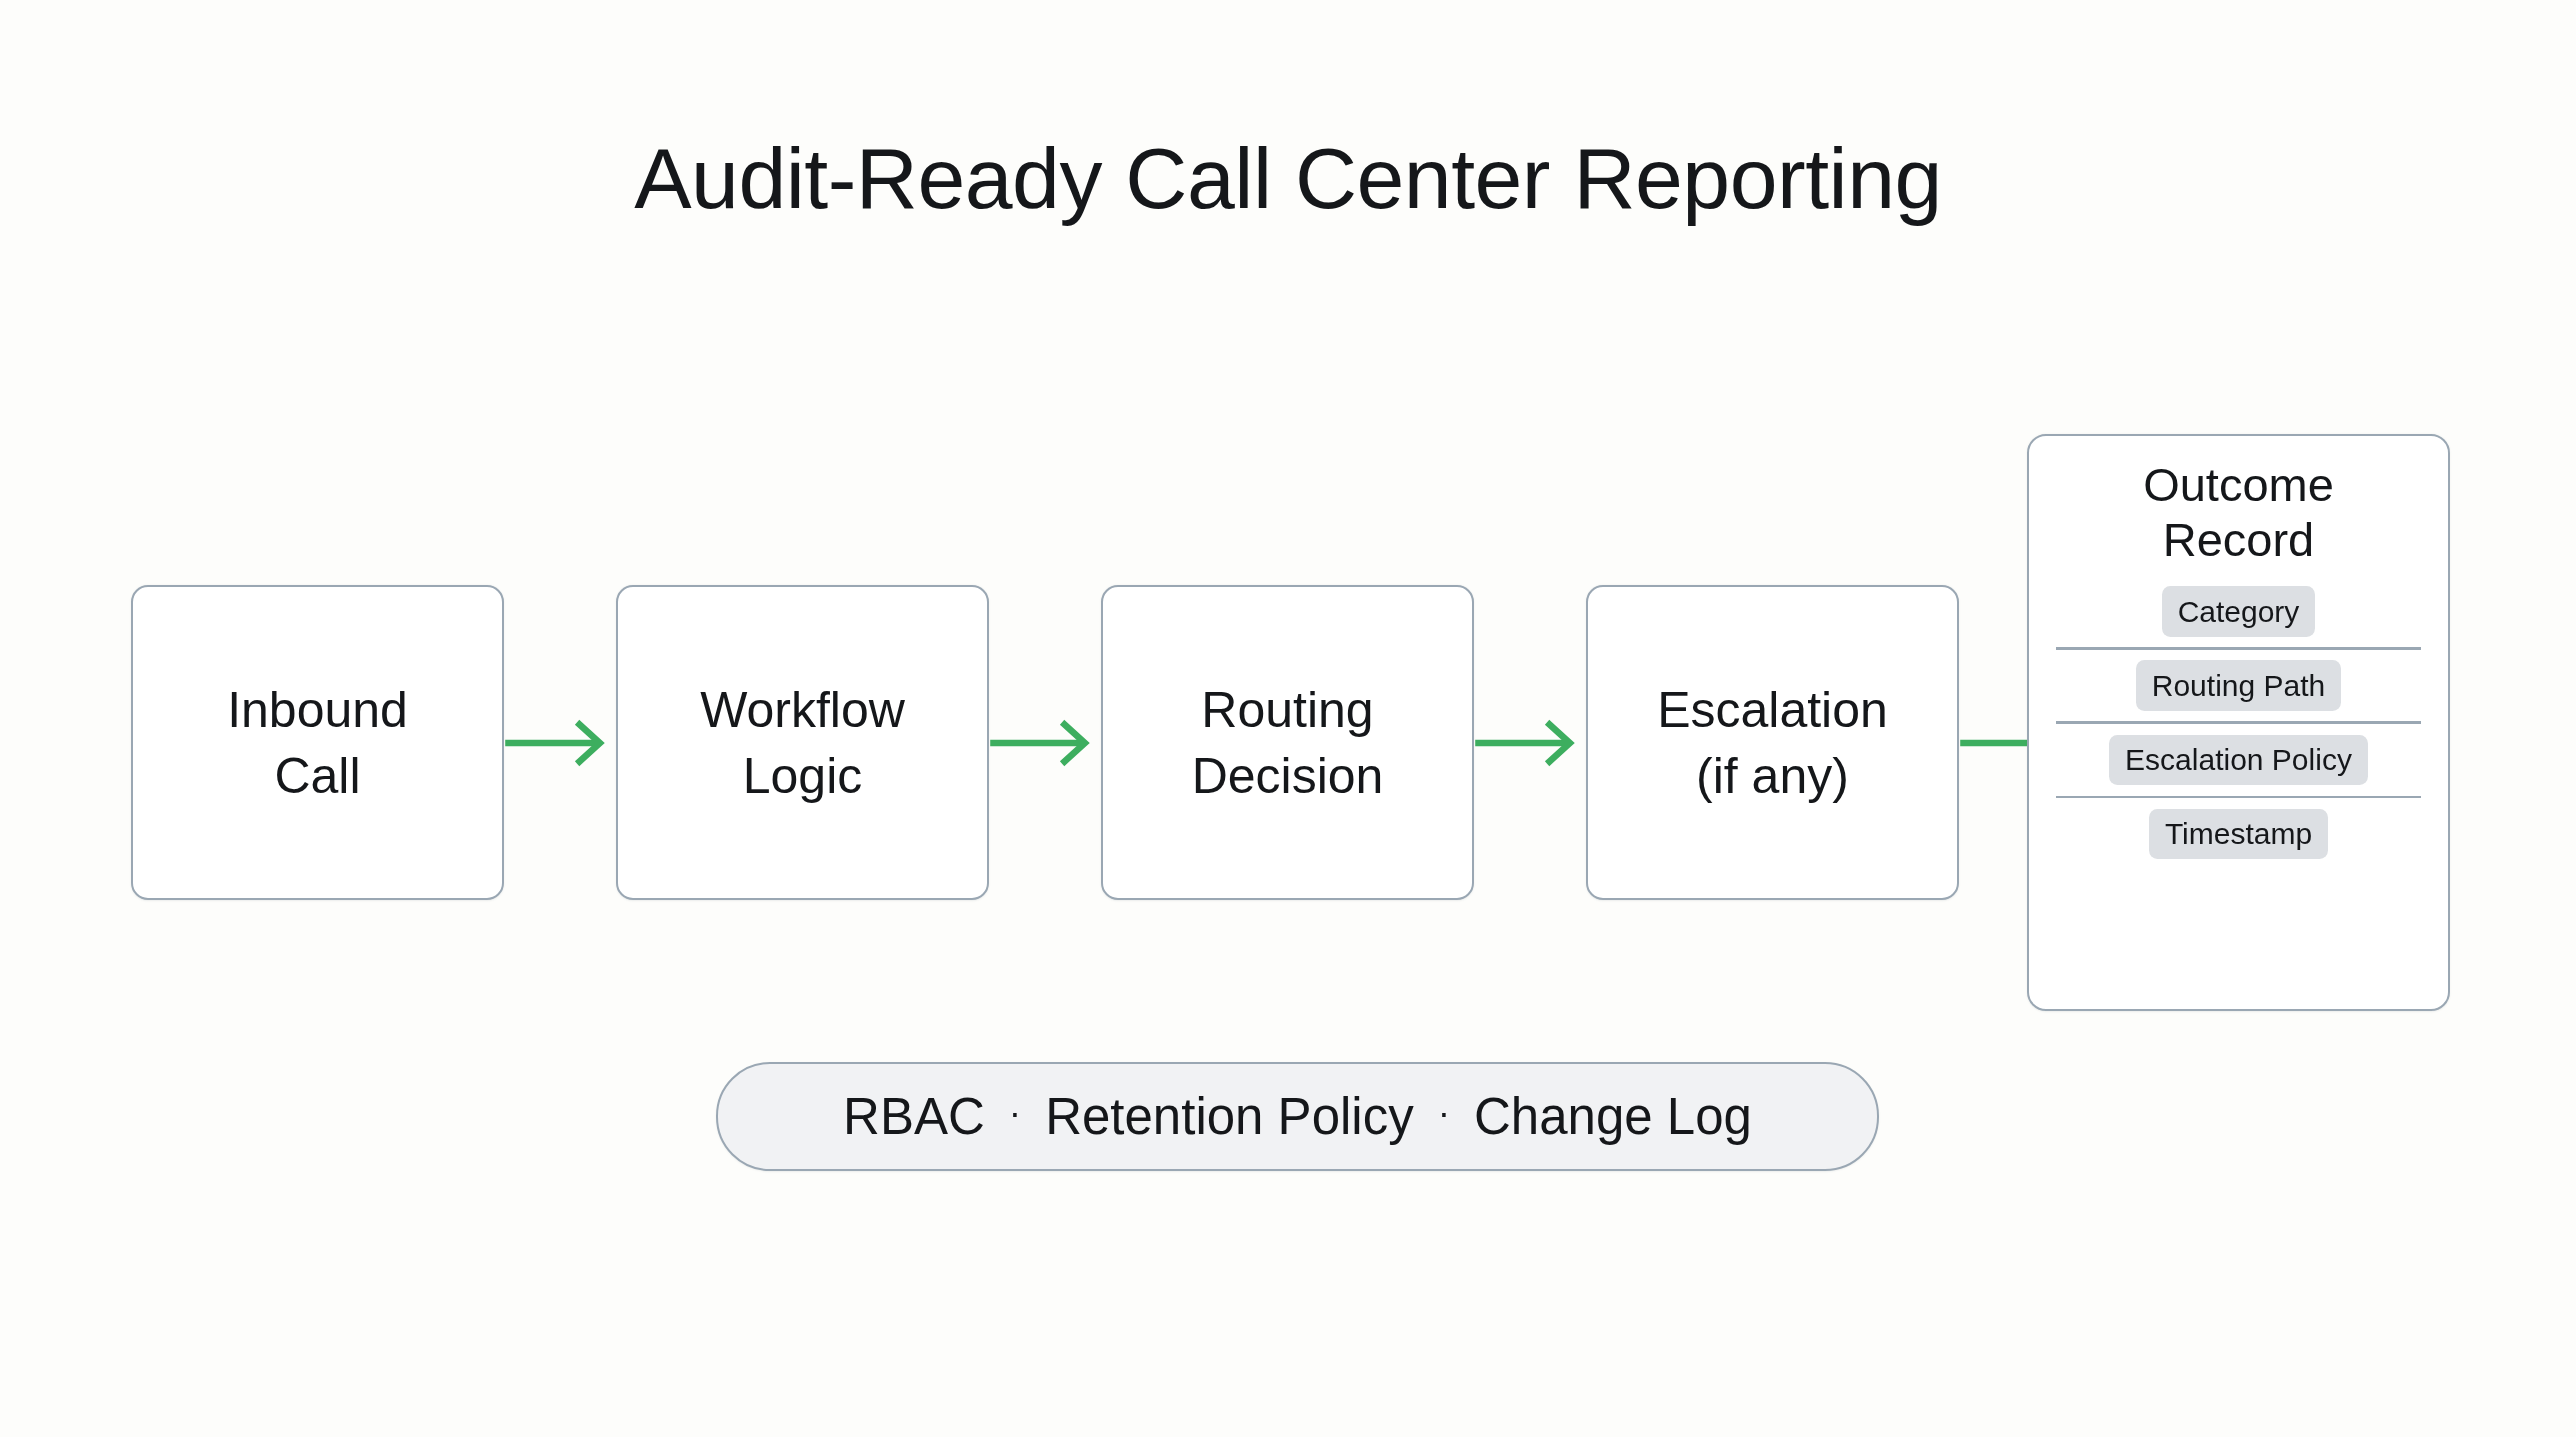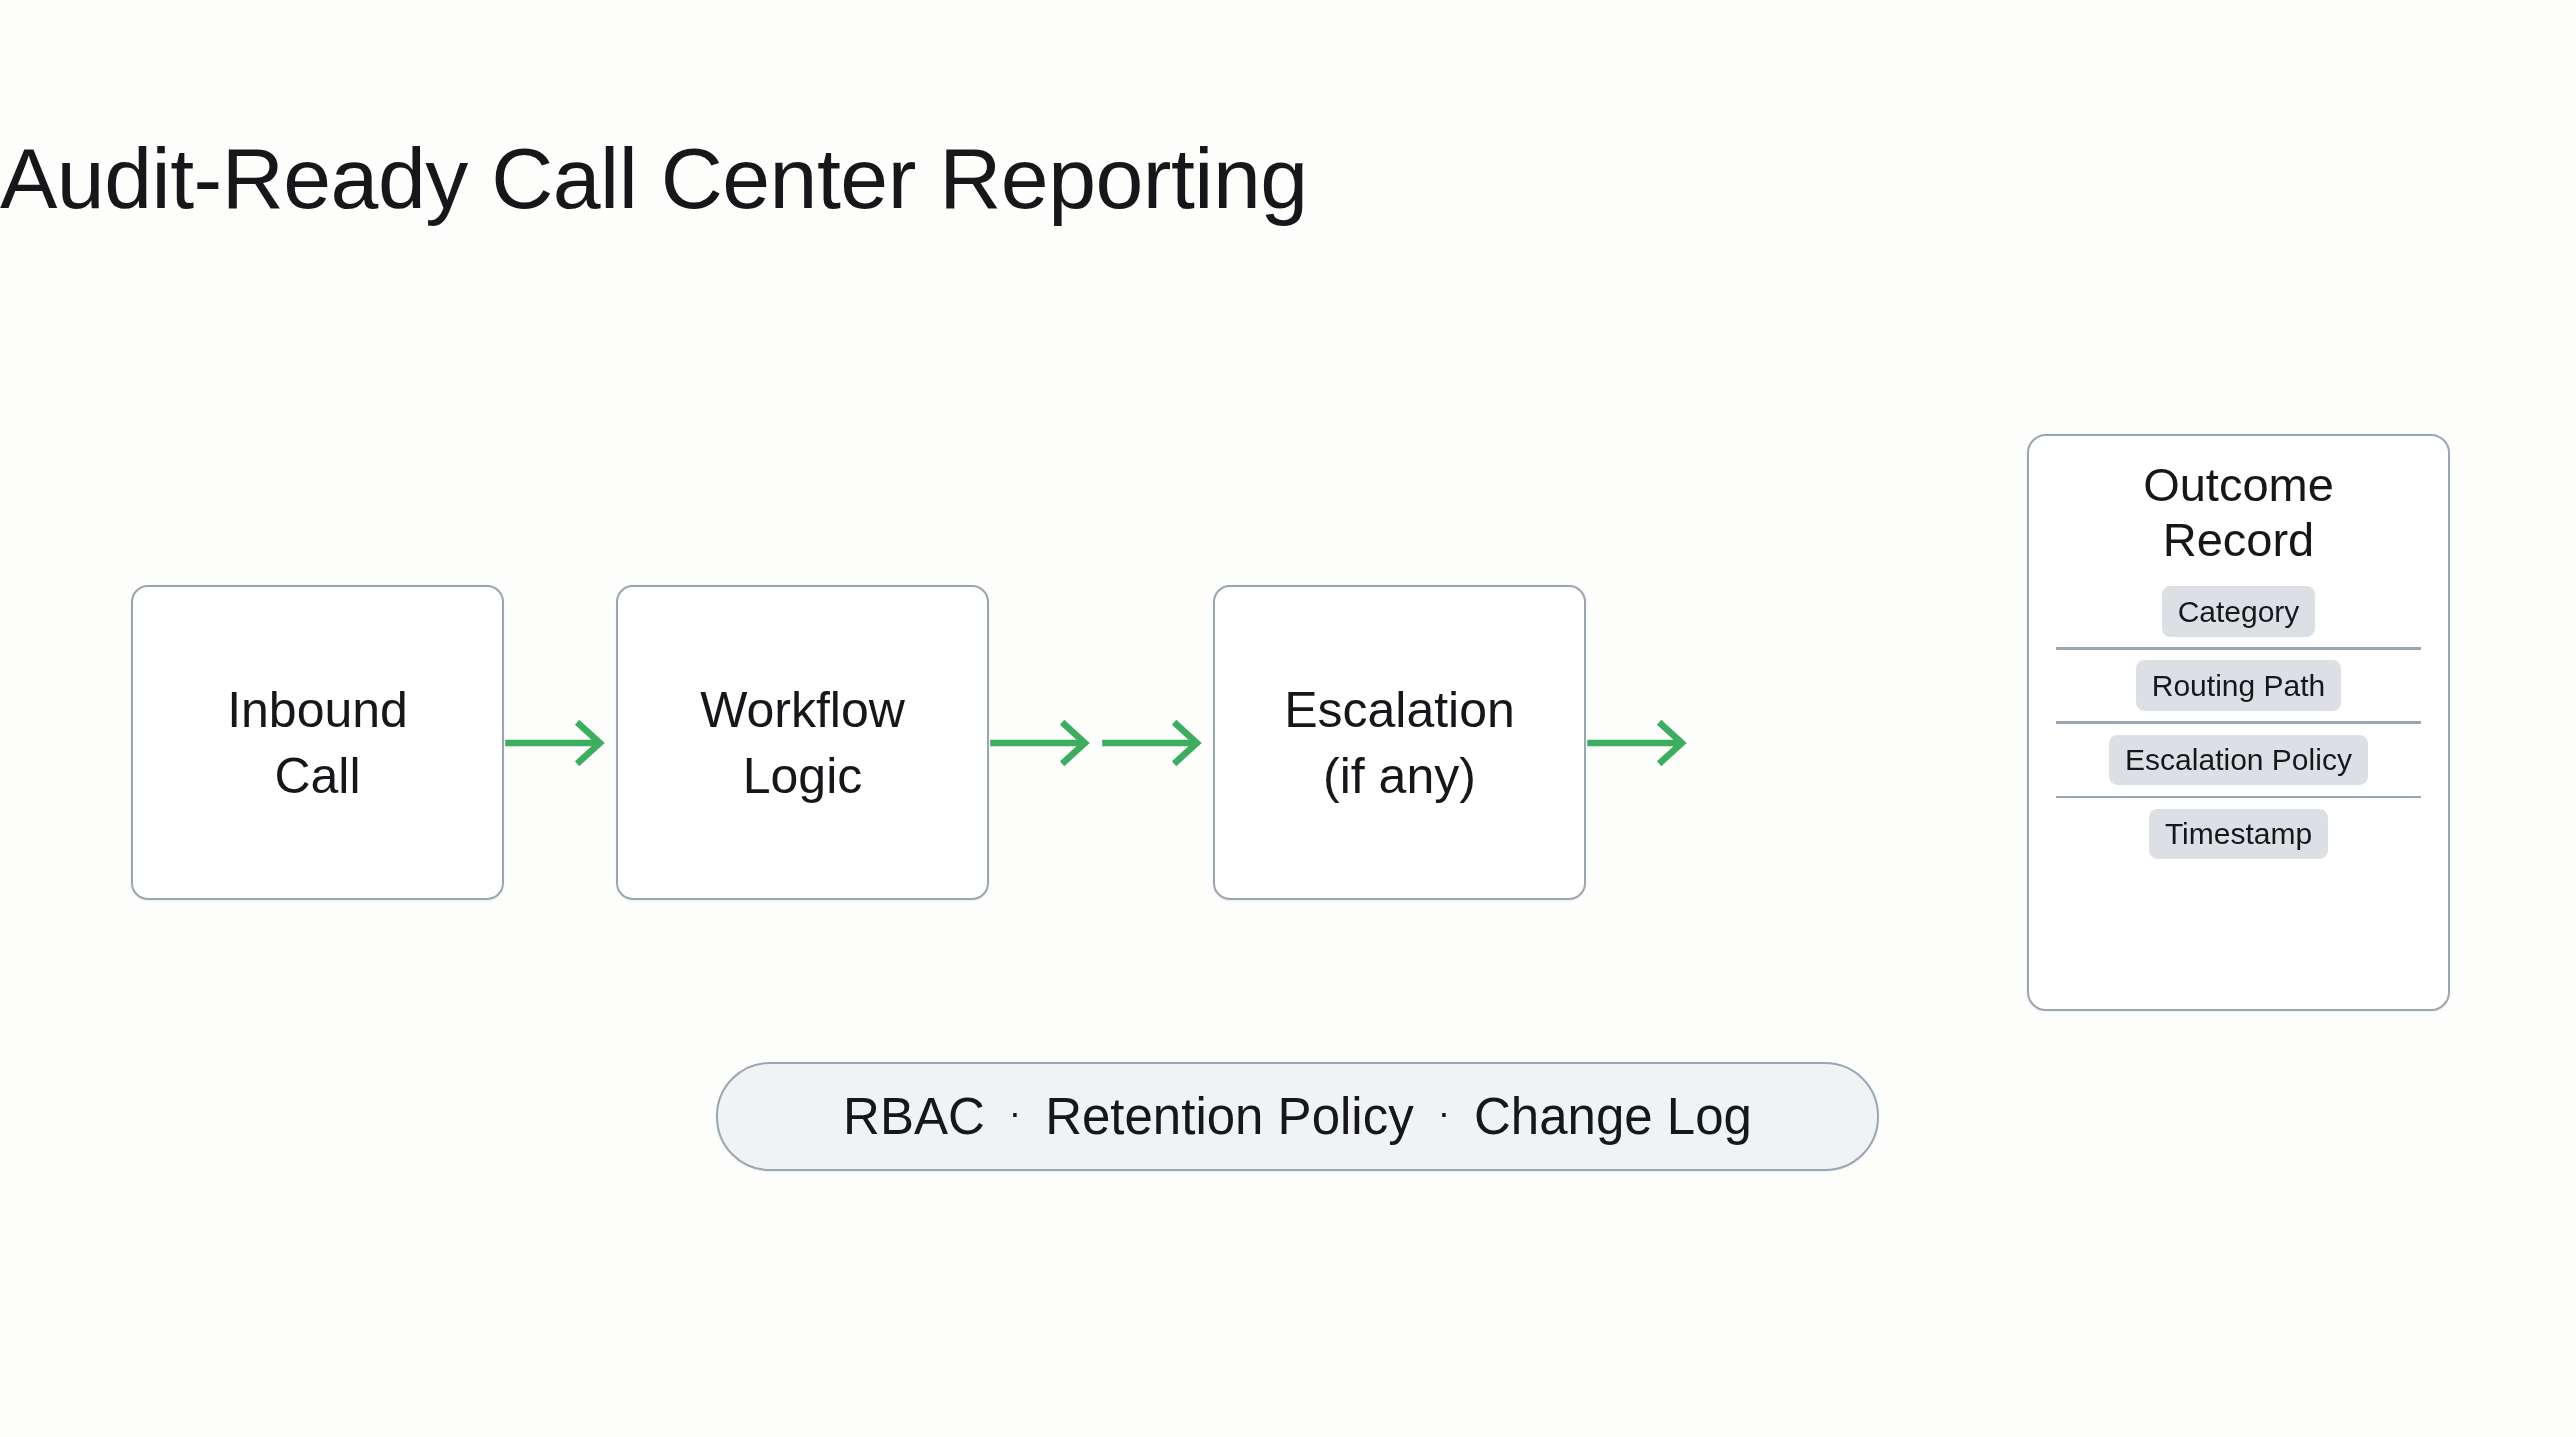--- a/index.html
+++ b/index.html
@@ -15,21 +15,21 @@
     overflow: hidden;
     position: relative;
   }
 
   
   .page-title {
     position: absolute;
     left: 0;
     top: 131px;
     width: 2576px;
-    text-align: left;
+    text-align: center;
     font-size: 86px;
     font-weight: 400;
     letter-spacing: -0.5px;
     color: #15171a;
     line-height: 1.1;
   }
 
   
   .flow {
     position: absolute;
@@ -187,20 +187,26 @@
     </span>
   </div>
 
   <div class="arrow">
     <svg width="110" height="52" viewBox="0 0 118 56" aria-hidden="true">
       <line x1="0" y1="28" x2="100" y2="28" stroke="#3dae5f" stroke-width="7"></line>
       <polyline points="80,8 102,28 80,48" fill="none" stroke="#3dae5f" stroke-width="7" stroke-linecap="square" stroke-linejoin="miter"></polyline>
     </svg>
   </div>
 
+  <div class="stage">
+    <span class="stage-label">
+      <span>Routing</span><br>
+      <span>Decision</span>
+    </span>
+  </div>
 
   <div class="arrow">
     <svg width="110" height="52" viewBox="0 0 118 56" aria-hidden="true">
       <line x1="0" y1="28" x2="100" y2="28" stroke="#3dae5f" stroke-width="7"></line>
       <polyline points="80,8 102,28 80,48" fill="none" stroke="#3dae5f" stroke-width="7" stroke-linecap="square" stroke-linejoin="miter"></polyline>
     </svg>
   </div>
 
   <div class="stage">
     <span class="stage-label">

